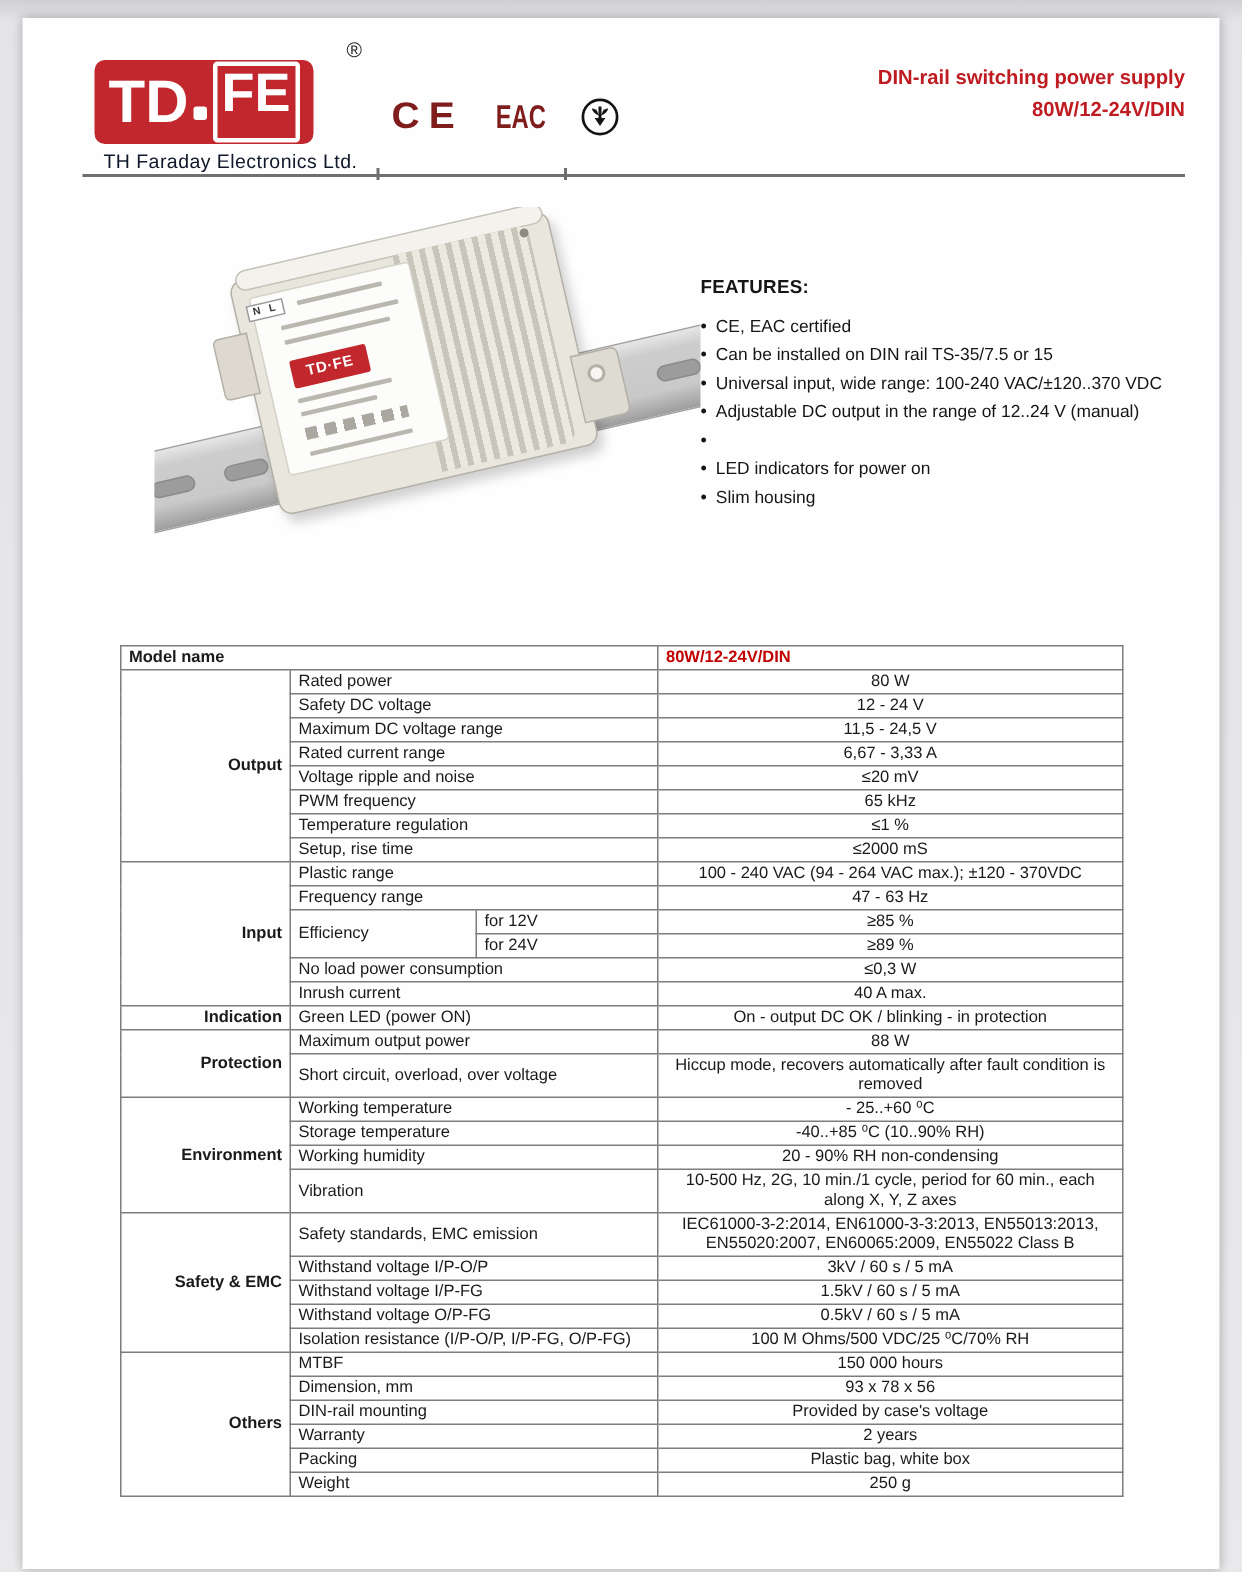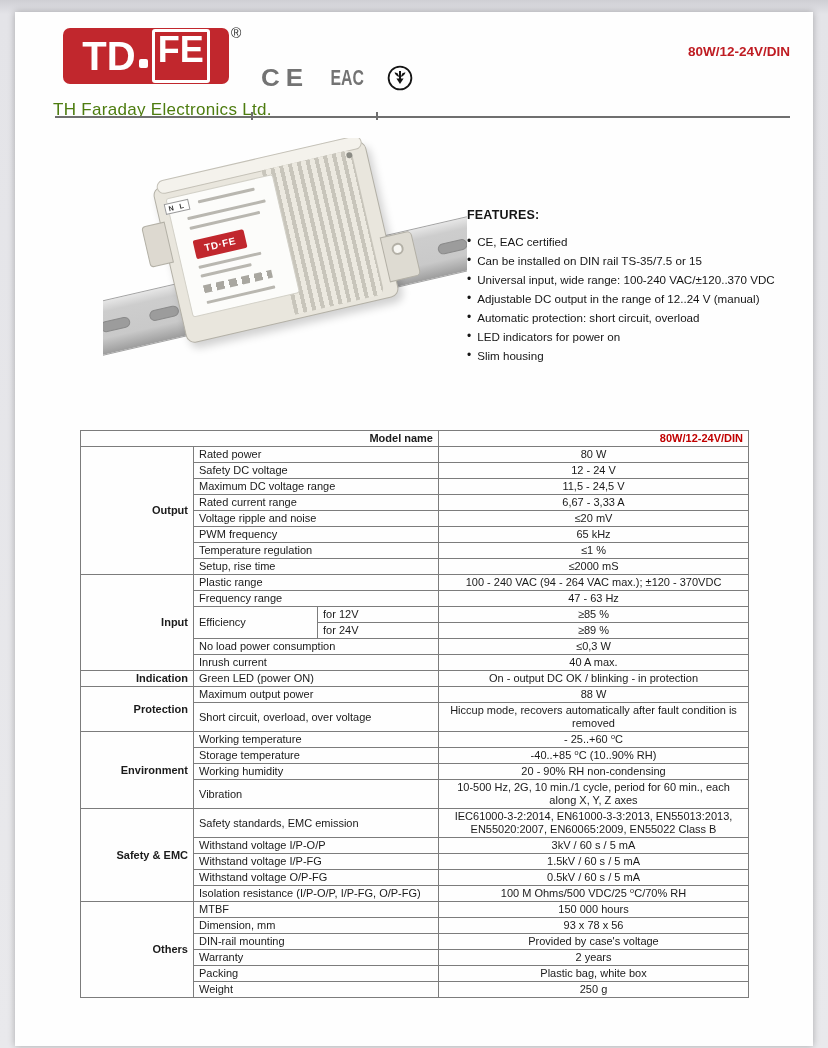--- a/index.html
+++ b/index.html
@@ -3,30 +3,30 @@
 <meta charset="utf-8">
 <style>
   * { margin:0; padding:0; box-sizing:border-box; }
   html,body { width:828px; height:1048px; overflow:hidden;
     font-family:"Liberation Sans","DejaVu Sans",sans-serif;
     background:linear-gradient(#cfcfd4, #e4e4e8 14px, #e9e9ec); }
   .page { position:absolute; left:15px; top:12px; width:798px; height:1034px;
     background:#fefefe; box-shadow:0 0 7px rgba(0,0,0,.28); }
 
   
-  .logo-box { position:absolute; left:48px; top:16px; width:166px; height:56px;
+  .logo-box { position:absolute; left:48px; top:28px; width:146px; height:56px;
     background:#c1272d; border-radius:7px; display:flex; align-items:center; justify-content:center;
     color:#fff; font-weight:800; }
   .logo-td { font-size:40px; letter-spacing:0px; line-height:1; }
   .logo-dot { width:9px; height:9px; background:#fff; border-radius:2px; margin:14px 3px 0 3px; }
   .logo-fe { font-size:36px; line-height:1; border:3px solid #fff; border-radius:3px; padding:0 3px 12px 3px; margin-left:1px; }
   .registered { position:absolute; left:216px; top:13px; font-size:14px; color:#2b2b2b; }
-  .company { position:absolute; left:38px; top:88px; font-size:17px; color:#4d7c0f; letter-spacing:.3px; }
-
-  .certs { position:absolute; left:246px; top:50px; display:flex; align-items:center; gap:15px; color:#737373; }
+  .company { position:absolute; left:54px; top:88px; font-size:13px; color:#0f172a; letter-spacing:.3px; }
+
+  .certs { position:absolute; left:246px; top:50px; display:flex; align-items:center; gap:15px; color:#7f1d1d; }
   .ce-mark { font-size:26px; font-weight:600; letter-spacing:6px; transform:scaleY(.95); }
   .eac-mark { font-size:22px; font-weight:800; transform:scaleX(.72); letter-spacing:0; }
 
   .doc-title { position:absolute; right:23px; top:29px; text-align:right;
     color:#bf1c22; font-weight:700; font-size:13.5px; line-height:21px; }
 
   .header-rule { position:absolute; left:40px; top:104px; width:735px; border-top:2.4px solid #6f6f6f; }
   .header-rule .tick { position:absolute; top:-6px; width:2px; height:8px; background:#6f6f6f; }
 
   
@@ -54,35 +54,35 @@
     font-size:7px; font-weight:700; color:#333; padding:1px 3px; letter-spacing:2px; }
   .led { position:absolute; right:14px; top:8px; width:6px; height:6px; border-radius:50%; background:#8b8b84; }
   .mini-logo { position:absolute; left:16px; top:46px; width:52px; height:19px; background:#c1272d;
     border-radius:2px; color:#fff; font-size:10px; font-weight:800; display:flex;
     align-items:center; justify-content:center; letter-spacing:.5px; }
   .lab-line { position:absolute; height:3px; background:#b9b7b0; border-radius:1px; }
   .lab-marks { position:absolute; left:16px; top:92px; width:70px; height:8px;
     background:repeating-linear-gradient(90deg,#a9a7a0 0 8px,#fcfcfa 8px 13px); }
 
   
-  .features { position:absolute; left:452px; top:172px; width:345px; color:#151515;margin-top:24px; }
+  .features { position:absolute; left:452px; top:172px; width:345px; color:#151515; }
   .features h3 { font-size:12.5px; font-weight:700; margin-bottom:10px; letter-spacing:.2px; }
   .features ul { list-style:none; }
   .features li { font-size:11.6px; line-height:19px; display:flex; }
   .features .bullet { margin-right:6px; font-size:12px; }
 
   
   .spec-heading { position:absolute; left:0; top:364px; width:100%; text-align:center;
     color:#bf1c22; font-weight:700; font-size:13.5px; letter-spacing:.3px; }
 
   table.spec { position:absolute; left:65px; top:418px; width:668px;
     border-collapse:collapse; table-layout:fixed; font-size:11px; color:#1a1a1a; }
   table.spec td { border:1px solid #7c7c7c; padding:1px 5px; line-height:13px; vertical-align:middle; }
   table.spec { border:1px solid #5c5c5c; }
-  td.hdr { font-weight:700; text-align:right; padding:3px 5px; }
+  td.hdr { font-weight:700; text-align:left; padding:3px 5px; }
   td.model { color:#c00000; }
   td.cat { font-weight:700; text-align:right; }
   td.param, td.sub { text-align:left; padding-left:8px; }
   td.val { text-align:center; }
 </style>
 </head>
 <body>
 
 <div class="page">
 
@@ -100,20 +100,21 @@
     <svg width="28" height="28" viewBox="0 0 28 28">
       <circle cx="14" cy="14" r="11.4" fill="none" stroke="#141414" stroke-width="1.8"></circle>
       <path d="M14 7 L14 17" stroke="#141414" stroke-width="2" fill="none"></path>
       <path d="M14 20 L10.4 14.6 L17.6 14.6 Z" fill="#141414"></path>
       <path d="M13.4 13 C10.5 12 8.8 10.4 8.6 8.2 L11.6 9.2 Z" fill="#141414"></path>
       <path d="M14.6 13 C17.5 12 19.2 10.4 19.4 8.2 L16.4 9.2 Z" fill="#141414"></path>
     </svg>
   </div>
 
   <div class="doc-title">
+    <div>DIN-rail switching power supply</div>
     <div>80W/12-24V/DIN</div>
   </div>
 
   <div class="header-rule">
     <div class="tick" style="left:196px"></div>
     <div class="tick" style="left:321px"></div>
   </div>
 
   <div class="photo">
     <div class="rail">
@@ -157,21 +158,20 @@
         <li class="feature">
           <span class="bullet">•</span>
           <span>Universal input, wide range:  100-240 VAC/±120..370 VDC</span>
         </li>
         <li class="feature">
           <span class="bullet">•</span>
           <span>Adjustable DC output in the range of 12..24 V (manual)</span>
         </li>
         <li class="feature">
           <span class="bullet">•</span>
-          <span>Automatic protection: short circuit, overload</span>
         </li>
         <li class="feature">
           <span class="bullet">•</span>
           <span>LED indicators for power on</span>
         </li>
         <li class="feature">
           <span class="bullet">•</span>
           <span>Slim housing</span>
         </li>
       </ul>

